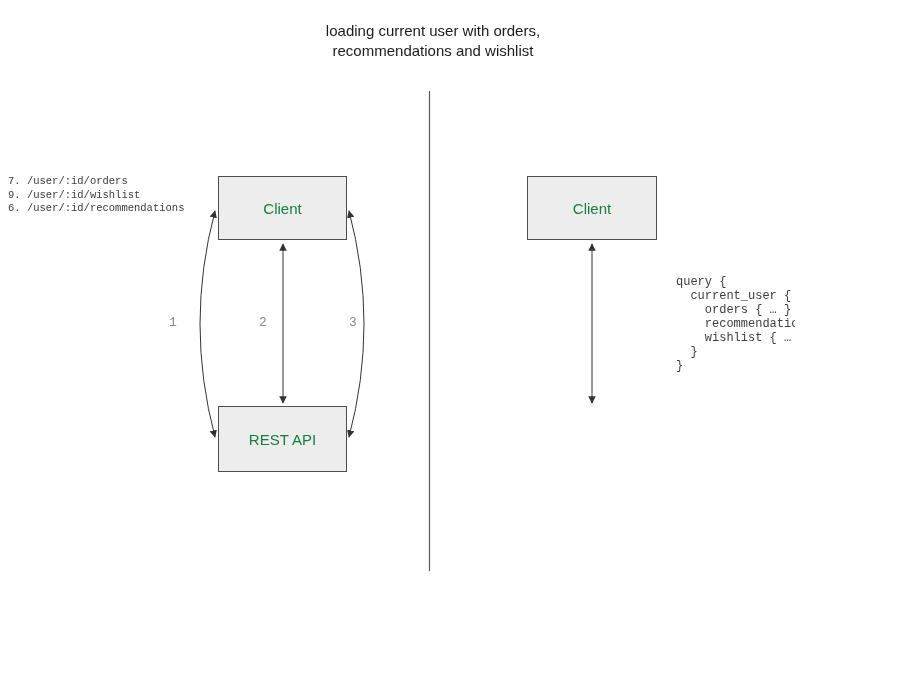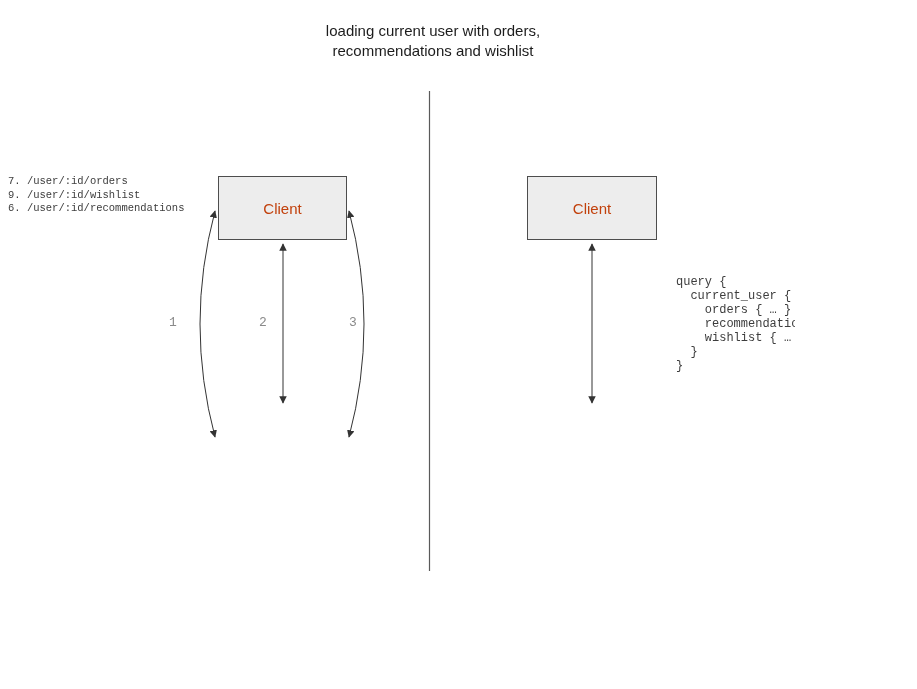--- a/index.html
+++ b/index.html
@@ -25,21 +25,21 @@
   .node {
     position: absolute;
     width: 129px;
     height: 64px;
     background: #ededed;
     border: 1.5px solid #4d4d4d;
     display: flex;
     align-items: center;
     justify-content: center;
     font-size: 15px;
-    color: #c2410c;
+    color: #15803d;
     box-sizing: border-box;
   }
   .node-client-left  { left: 218px; top: 176px; }
   .node-rest         { left: 218px; top: 406px; height: 66px; }
   .node-client-right { left: 527px; top: 176px; width: 130px; }
   .node-graphql      { left: 527px; top: 406px; width: 130px; height: 66px; }
 
   .mono {
     font-family: "Liberation Mono", "DejaVu Sans Mono", monospace;
     color: #3d3d3d;
@@ -89,20 +89,23 @@
 
   <div class="endpoint-list mono">
     <div>7. /user/:id/orders</div>
     <div>9. /user/:id/wishlist</div>
     <div>6. /user/:id/recommendations</div>
   </div>
 
   <div class="node node-client-left">
     <span>Client</span>
   </div>
+  <div class="node node-rest">
+    <span>REST API</span>
+  </div>
 
   <div class="arrow-num num-1">1</div>
   <div class="arrow-num num-2">2</div>
   <div class="arrow-num num-3">3</div>
 
   <div class="node node-client-right">
     <span>Client</span>
   </div>
 
   <div class="query-block mono">query {

